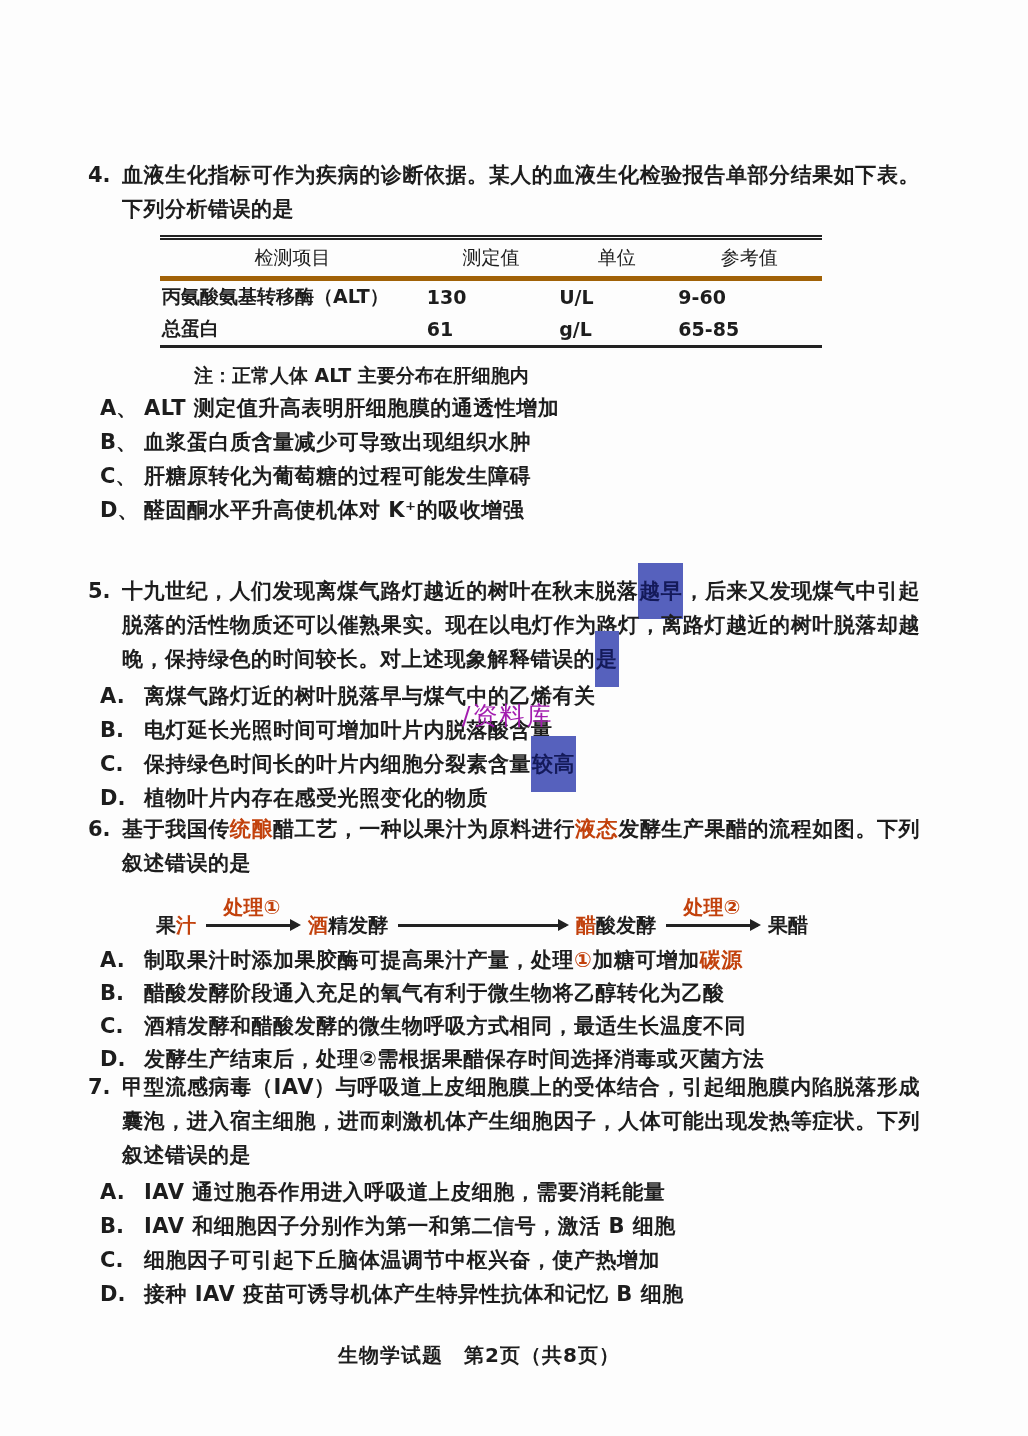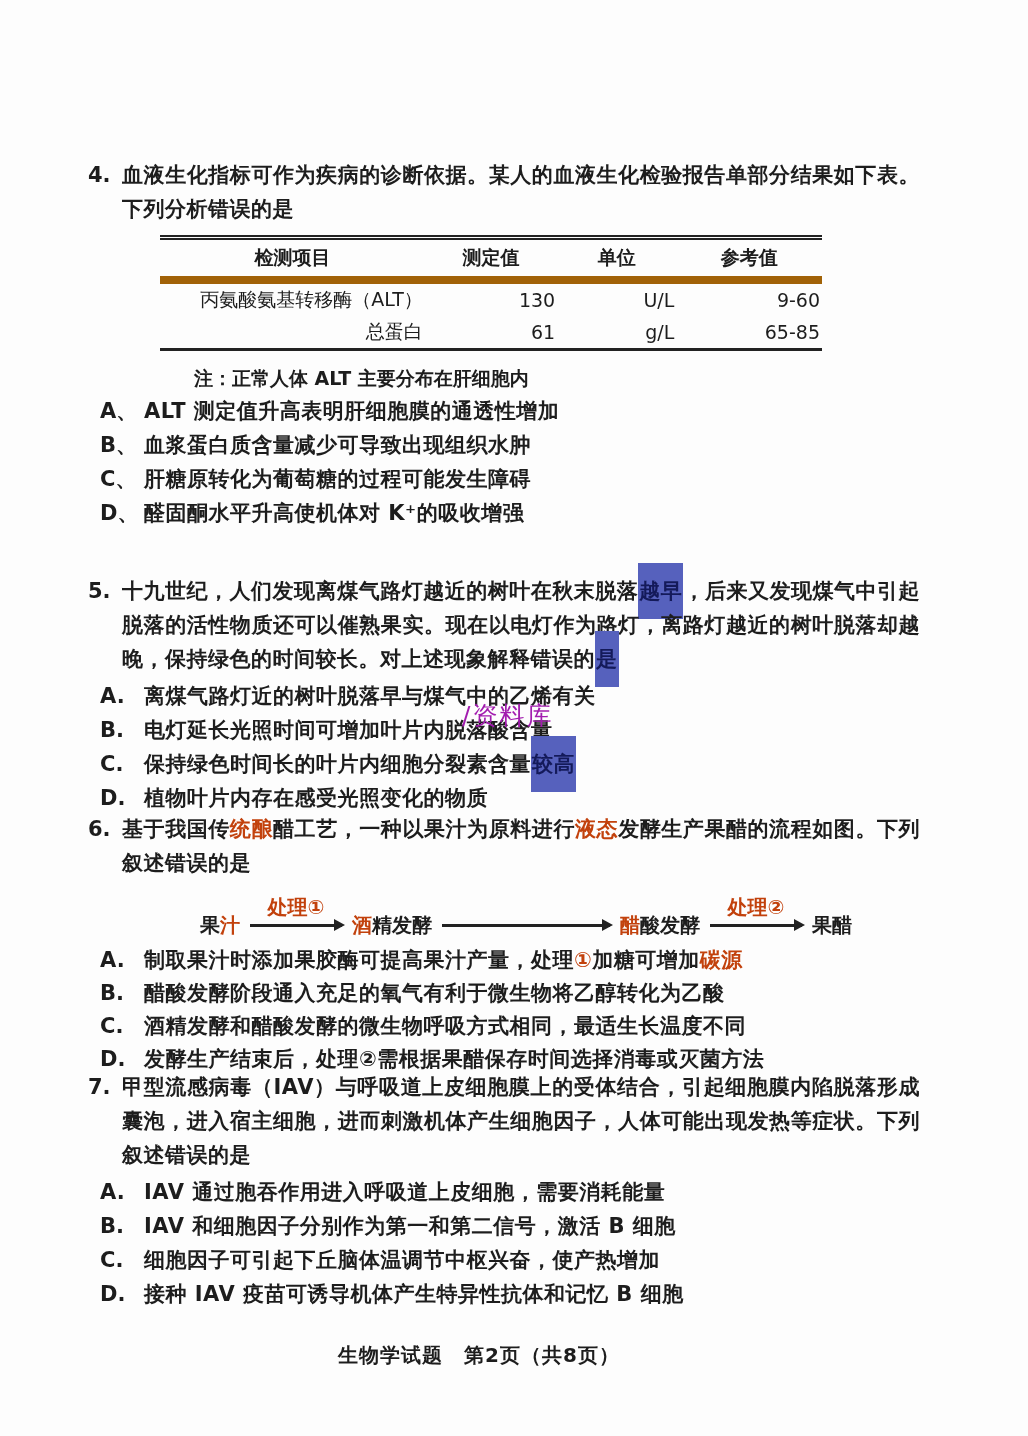--- a/index.html
+++ b/index.html
@@ -21,27 +21,27 @@
   .optlabel{width:44px;flex:none;}
   .opttext{flex:1;letter-spacing:0.5px;}
   
   .btable{
     width:662px;margin:9px 0 2px 72px;
     border-collapse:collapse;
     font-size:19px;
     border-top:5px double #222;
     border-bottom:3px solid #222;
   }
-  .btable th{border-bottom:8px solid #a16207;padding:5px 2px;font-weight:700;}
-  .btable td{padding:3px 2px;text-align:right;font-weight:400;}
+  .btable th{border-bottom:5px solid #a16207;padding:5px 2px;font-weight:400;}
+  .btable td{padding:3px 2px;text-align:left;font-weight:700;}
   .note{margin:14px 0 2px 106px;font-size:19px;line-height:26px;}
   
   .diagram{
     display:flex;align-items:center;
-    margin:32px 0 6px 108px;
+    margin:32px 0 6px 64px;
     font-size:20px;white-space:nowrap;height:26px;
   }
   .flow-node{margin:0 4px;}
   .arrowbox{position:relative;margin:0 6px;display:flex;align-items:flex-start;}
   .arrowlabel{
     position:absolute;top:-30px;left:50%;
     transform:translateX(-50%);
     font-size:20px;white-space:nowrap;
   }
   .arrowline{position:relative;height:3px;background:#222;}

